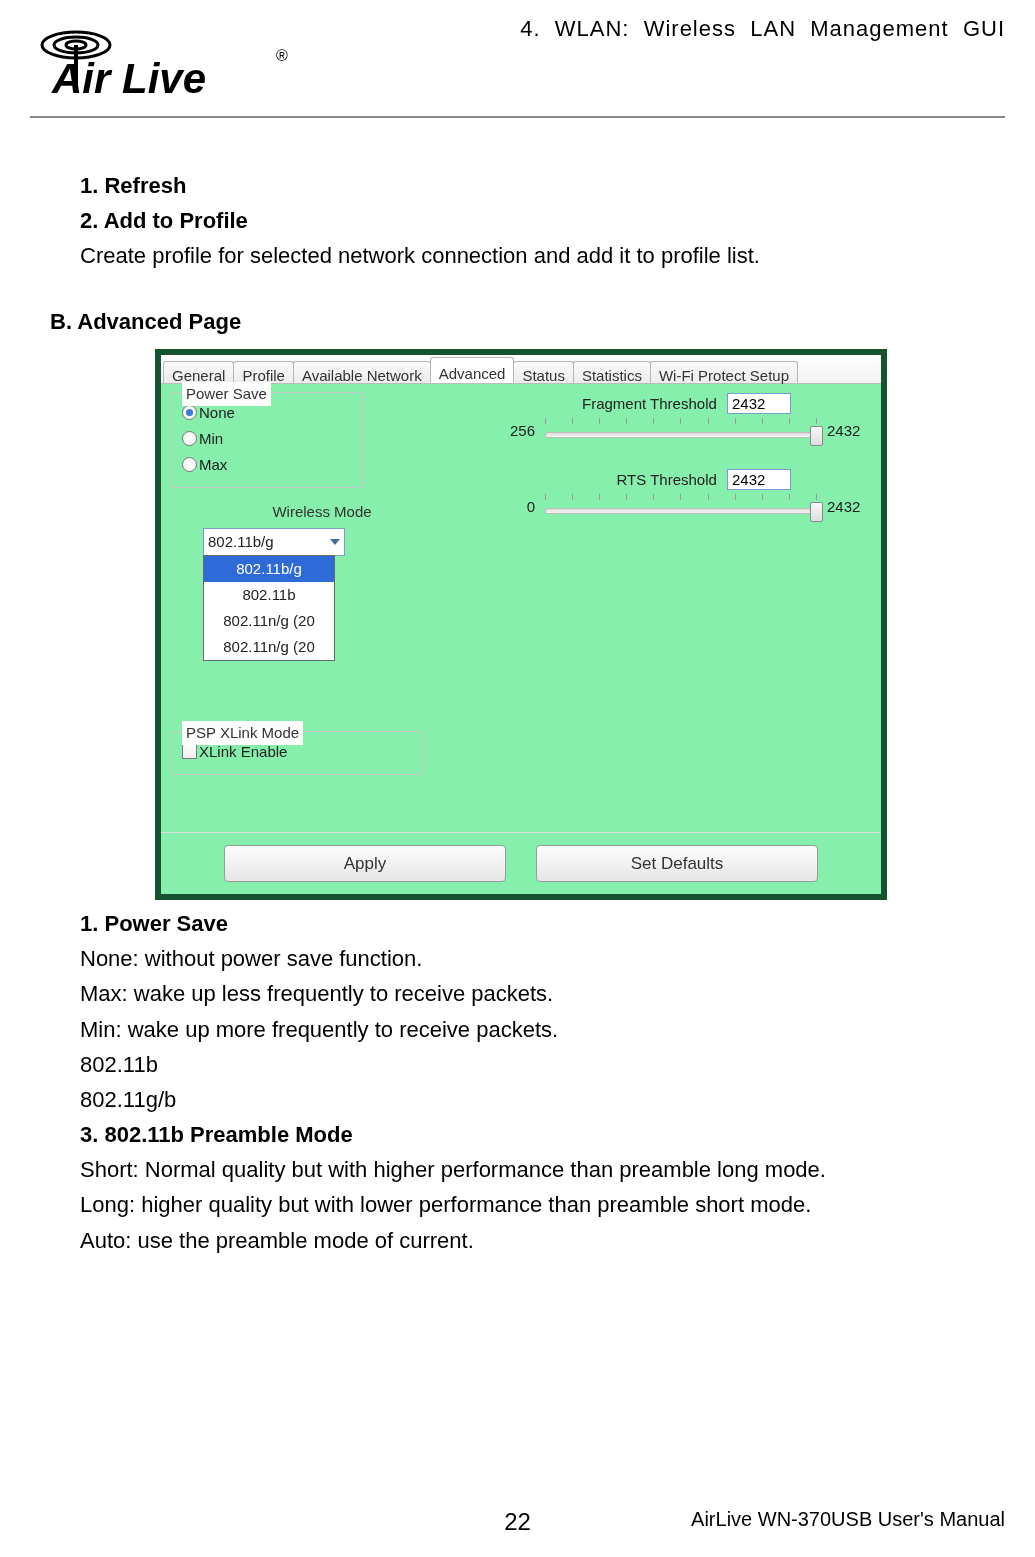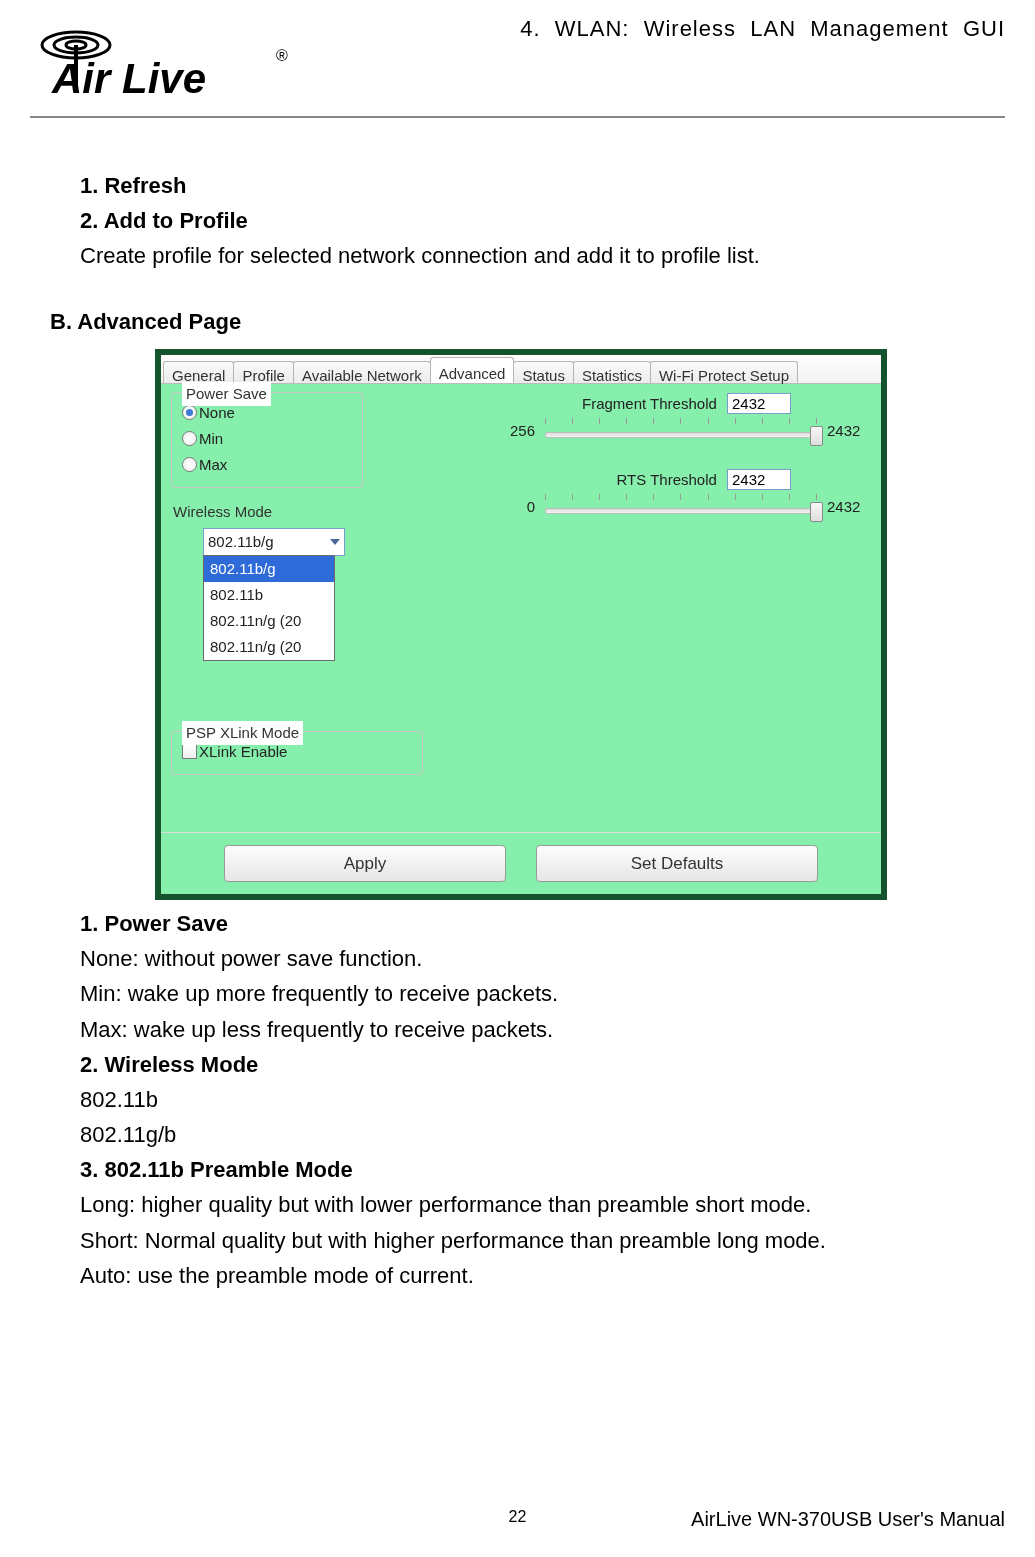--- a/index.html
+++ b/index.html
@@ -86,21 +86,21 @@
     z-index: 2;
     border-bottom: 1px solid #fff;
     height: 26px;
     padding-top: 4px;
   }
   .shot-body {
     display: flex;
     padding: 8px 10px 10px 10px;
     height: 430px;
   }
-  .leftcol { width: 300px; }
+  .leftcol { width: 300px; text-align: center; }
   .rightcol { flex: 1; padding-left: 20px; }
 
   .groupbox {
     border: 1px solid #c8c8c8;
     border-radius: 3px;
     padding: 6px 10px 8px 10px;
     margin-bottom: 12px;
     position: relative;
   }
   .groupbox .legend {
@@ -243,21 +243,21 @@
   .footer {
     position: absolute;
     bottom: 26px;
     left: 0; right: 0;
     font-size: 20px;
     display: flex;
     justify-content: space-between;
     padding: 0 30px;
     align-items: baseline;
   }
-  .footer .pagenum { width: 100px; text-align: center; margin: 0 auto; position: absolute; left: 50%; transform: translateX(-50%); font-size: 16px;}
+  .footer .pagenum { width: 100px; text-align: center; margin: 0 auto; position: absolute; left: 50%; transform: translateX(-50%); font-size: 24px;}
   .footer .manual { margin-left: auto; }
 </style>
 </head>
 <body>
 
 <div class="page">
 
   <div class="header-row">
     <div class="logo-block">
       <svg class="logo-svg" viewBox="0 0 260 90">
@@ -397,28 +397,27 @@
       </div>
 
       <div class="shot-footer">
         <div class="winbtn">Apply</div>
         <div class="winbtn">Set Defaults</div>
       </div>
     </div>
 
     <div class="bold">1. Power Save</div>
     <div>None: without power save function.</div>
+    <div>Max: wake up less frequently to receive packets.</div>
     <div>Min: wake up more frequently to receive packets.</div>
-    <div>Max: wake up less frequently to receive packets.</div>
-    <div class="bold">2. Wireless Mode</div>
     <div>802.11b</div>
     <div>802.11g/b</div>
     <div class="bold">3. 802.11b Preamble Mode</div>
+    <div>Short: Normal quality but with higher performance than preamble long mode.</div>
     <div>Long: higher quality but with lower performance than preamble short mode.</div>
-    <div>Short: Normal quality but with higher performance than preamble long mode.</div>
     <div>Auto: use the preamble mode of current.</div>
   </div>
 
   <div class="footer">
     <span></span>
     <span class="pagenum">22</span>
     <span class="manual">AirLive WN-370USB User's Manual</span>
   </div>
 </div>
 

